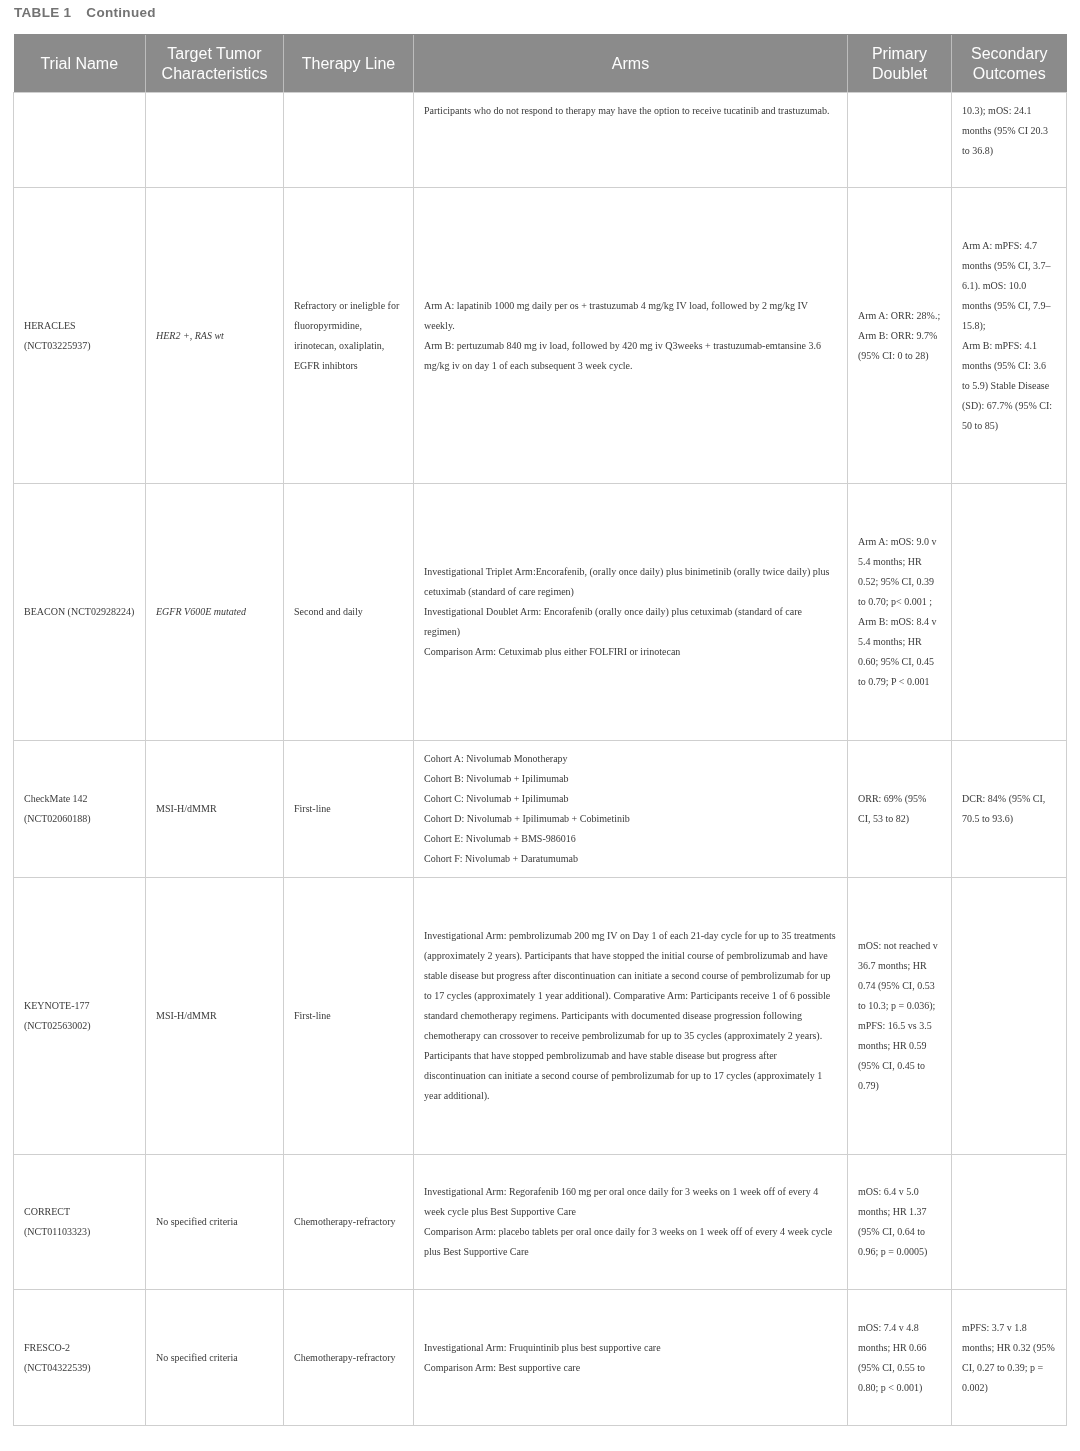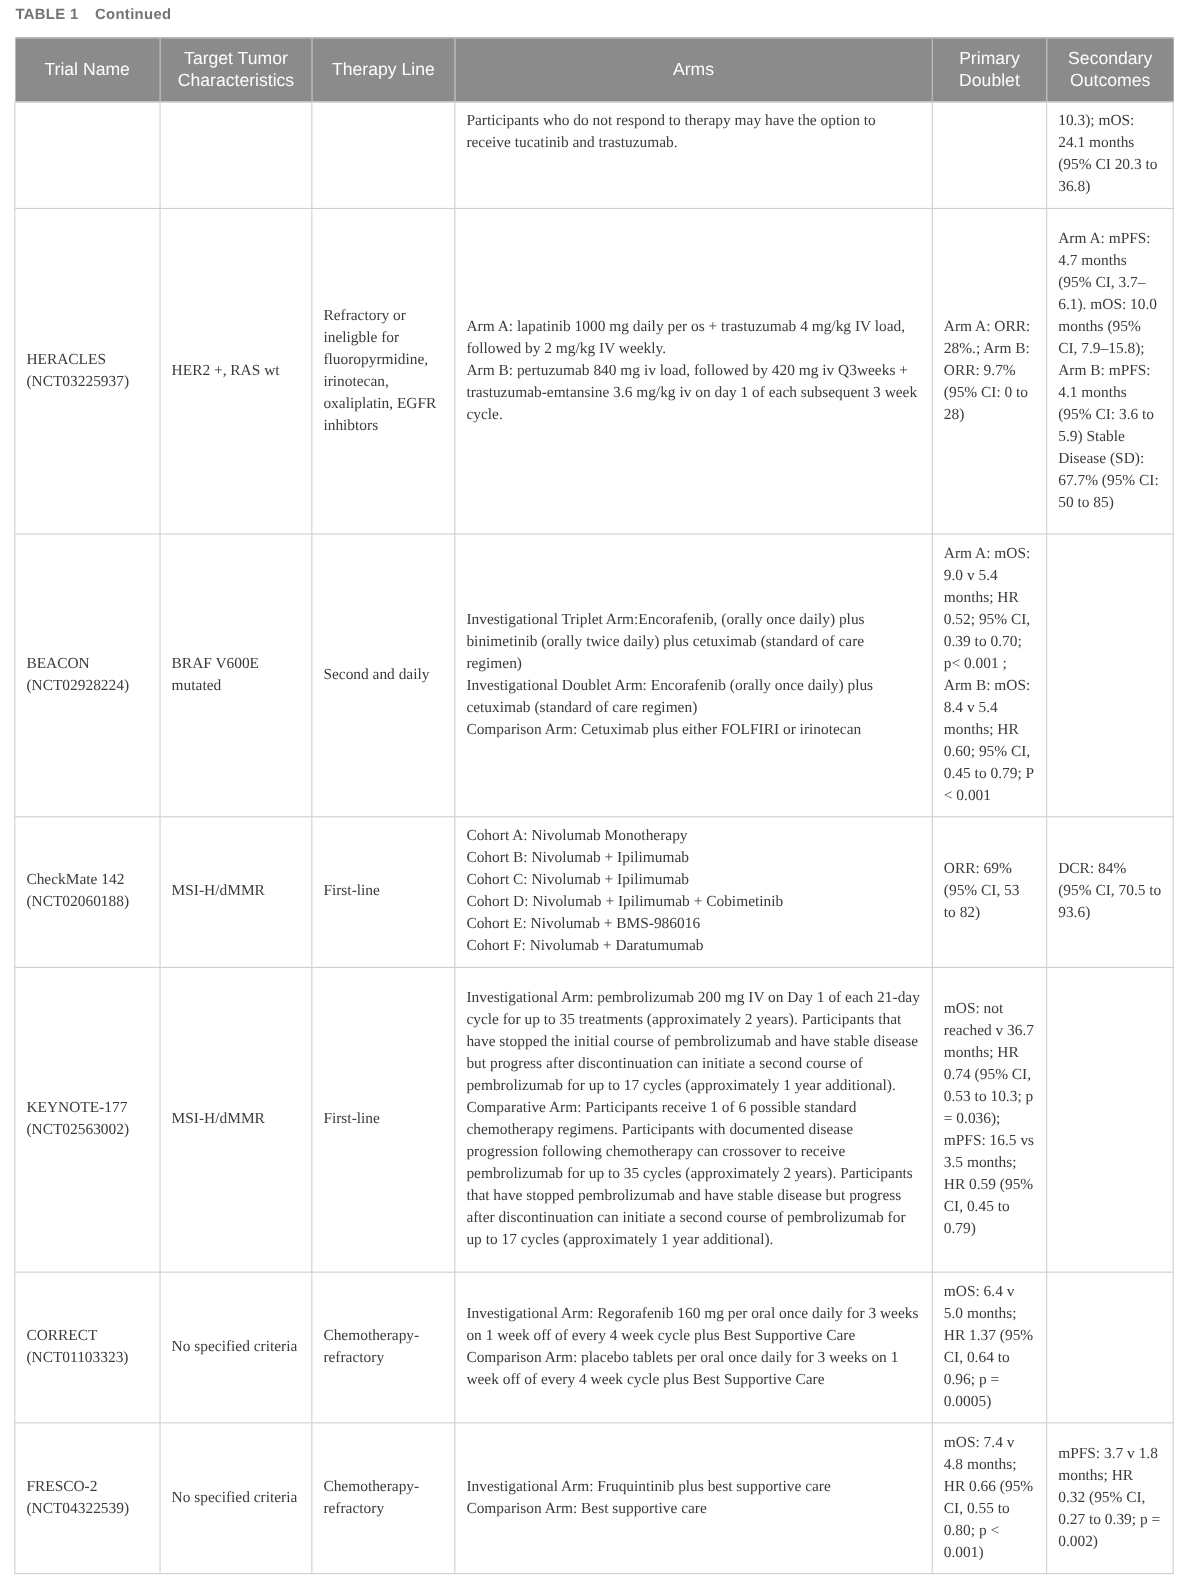--- a/index.html
+++ b/index.html
@@ -47,28 +47,28 @@
     padding: 4px 8px;
     border-top: 1px solid #8b8b8b;
     border-bottom: 1px solid #cfcfcf;
   }
   th + th { border-left: 1px solid #bdbdbd; }
 
   td {
     border: 1px solid #cfcfcf;
     vertical-align: middle;
     text-align: left;
-    font-size: 14px;
+    font-size: 10px;
     line-height: 20px;
     color: #3a3a3a;
     padding: 8px 10px;
     white-space: pre-line;
     word-wrap: break-word;
   }
-  td.italic { }
+  td.italic { font-style: italic; }
 
   tr.r0 td { height: 95px;  vertical-align: top; }
   tr.r1 td { height: 296px; }
   tr.r2 td { height: 257px; }
   tr.r3 td { height: 135px; }
   tr.r4 td { height: 277px; }
   tr.r5 td { height: 135px; }
   tr.r6 td { height: 136px; }
 </style>
 </head>
@@ -116,21 +116,21 @@
         <td>Refractory or ineligble for fluoropyrmidine, irinotecan, oxaliplatin, EGFR inhibtors</td>
         <td>Arm A: lapatinib 1000 mg daily per os + trastuzumab 4 mg/kg IV load, followed by 2 mg/kg IV weekly.
 Arm B: pertuzumab 840 mg iv load, followed by 420 mg iv Q3weeks + trastuzumab-emtansine 3.6 mg/kg iv on day 1 of each subsequent 3 week cycle.</td>
         <td>Arm A: ORR: 28%.; Arm B: ORR: 9.7% (95% CI: 0 to 28)</td>
         <td>Arm A: mPFS: 4.7 months (95% CI, 3.7–6.1). mOS: 10.0 months (95% CI, 7.9–15.8);
 Arm B: mPFS: 4.1 months (95% CI: 3.6 to 5.9) Stable Disease (SD): 67.7% (95% CI: 50 to 85)</td>
       </tr>
 
       <tr class="r2">
         <td>BEACON (NCT02928224)</td>
-        <td class="italic">BRAF V600E mutated</td>
+        <td class="italic">EGFR V600E mutated</td>
         <td>Second and daily</td>
         <td>Investigational Triplet Arm:Encorafenib, (orally once daily) plus binimetinib (orally twice daily) plus cetuximab (standard of care regimen)
 Investigational Doublet Arm: Encorafenib (orally once daily) plus cetuximab (standard of care regimen)
 Comparison Arm: Cetuximab plus either FOLFIRI or irinotecan</td>
         <td>Arm A: mOS: 9.0 v 5.4 months; HR 0.52; 95% CI, 0.39 to 0.70; p&lt; 0.001 ;
 Arm B: mOS: 8.4 v 5.4 months; HR 0.60; 95% CI, 0.45 to 0.79; P &lt; 0.001</td>
         <td></td>
       </tr>
 
       <tr class="r3">

